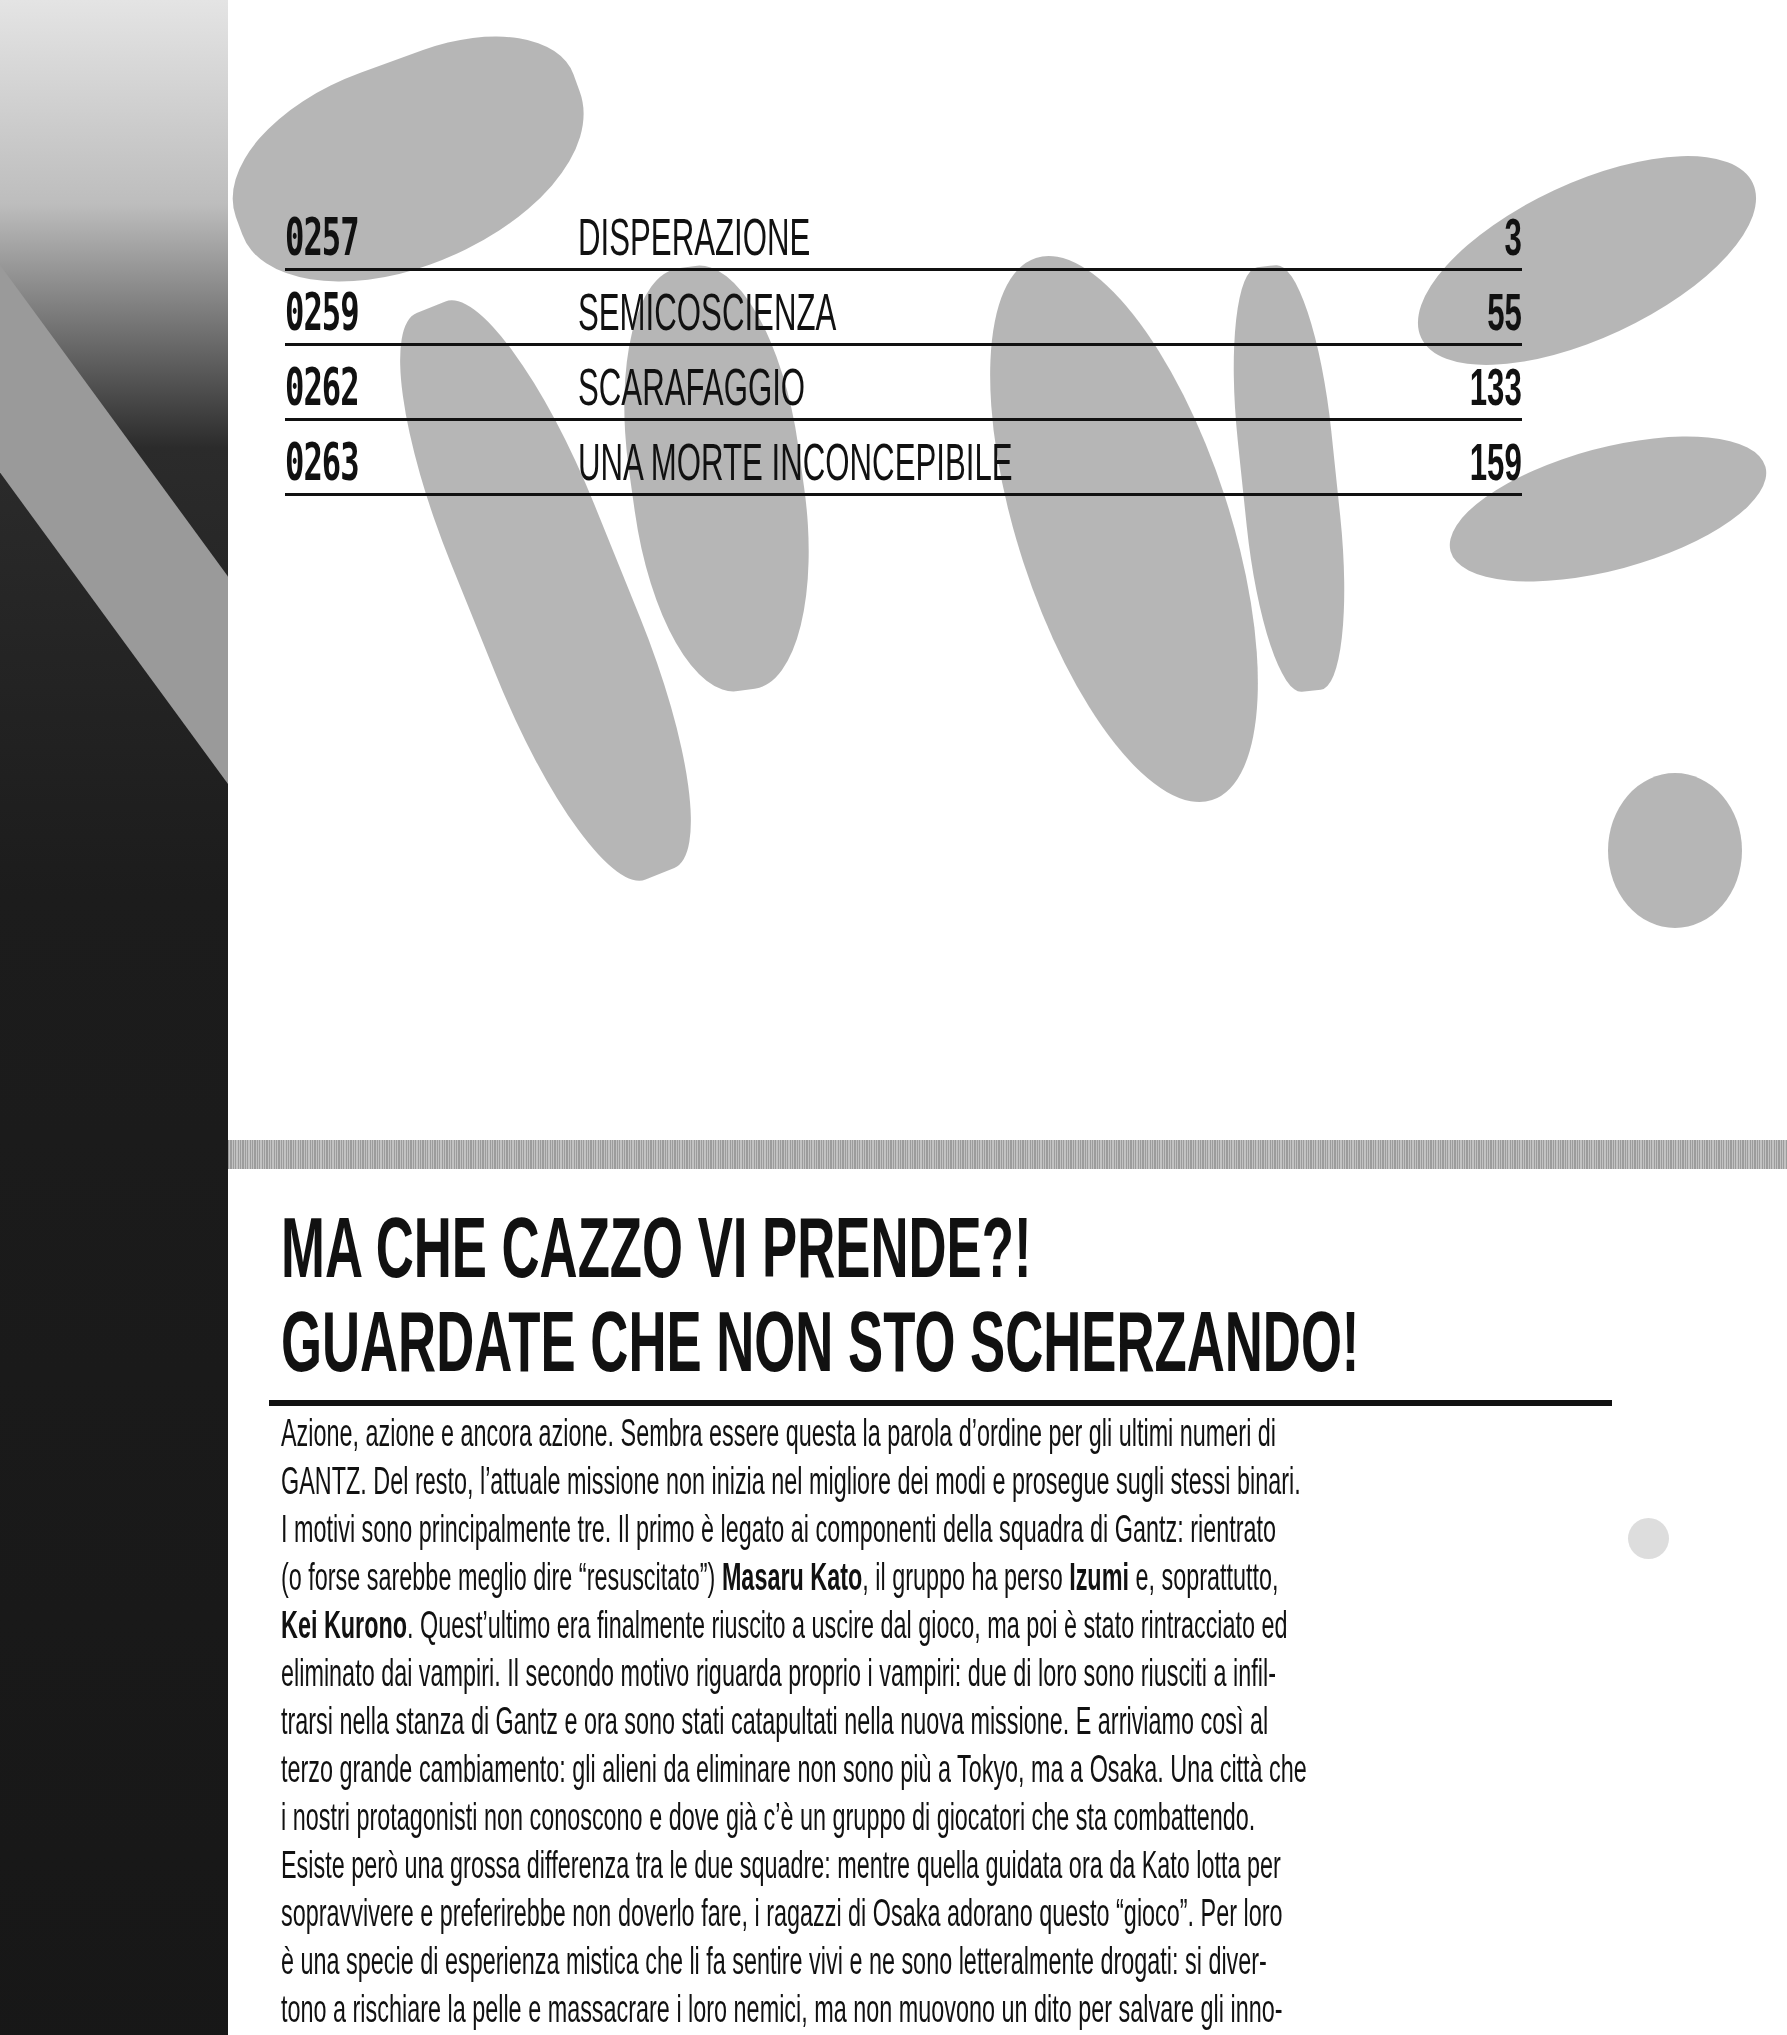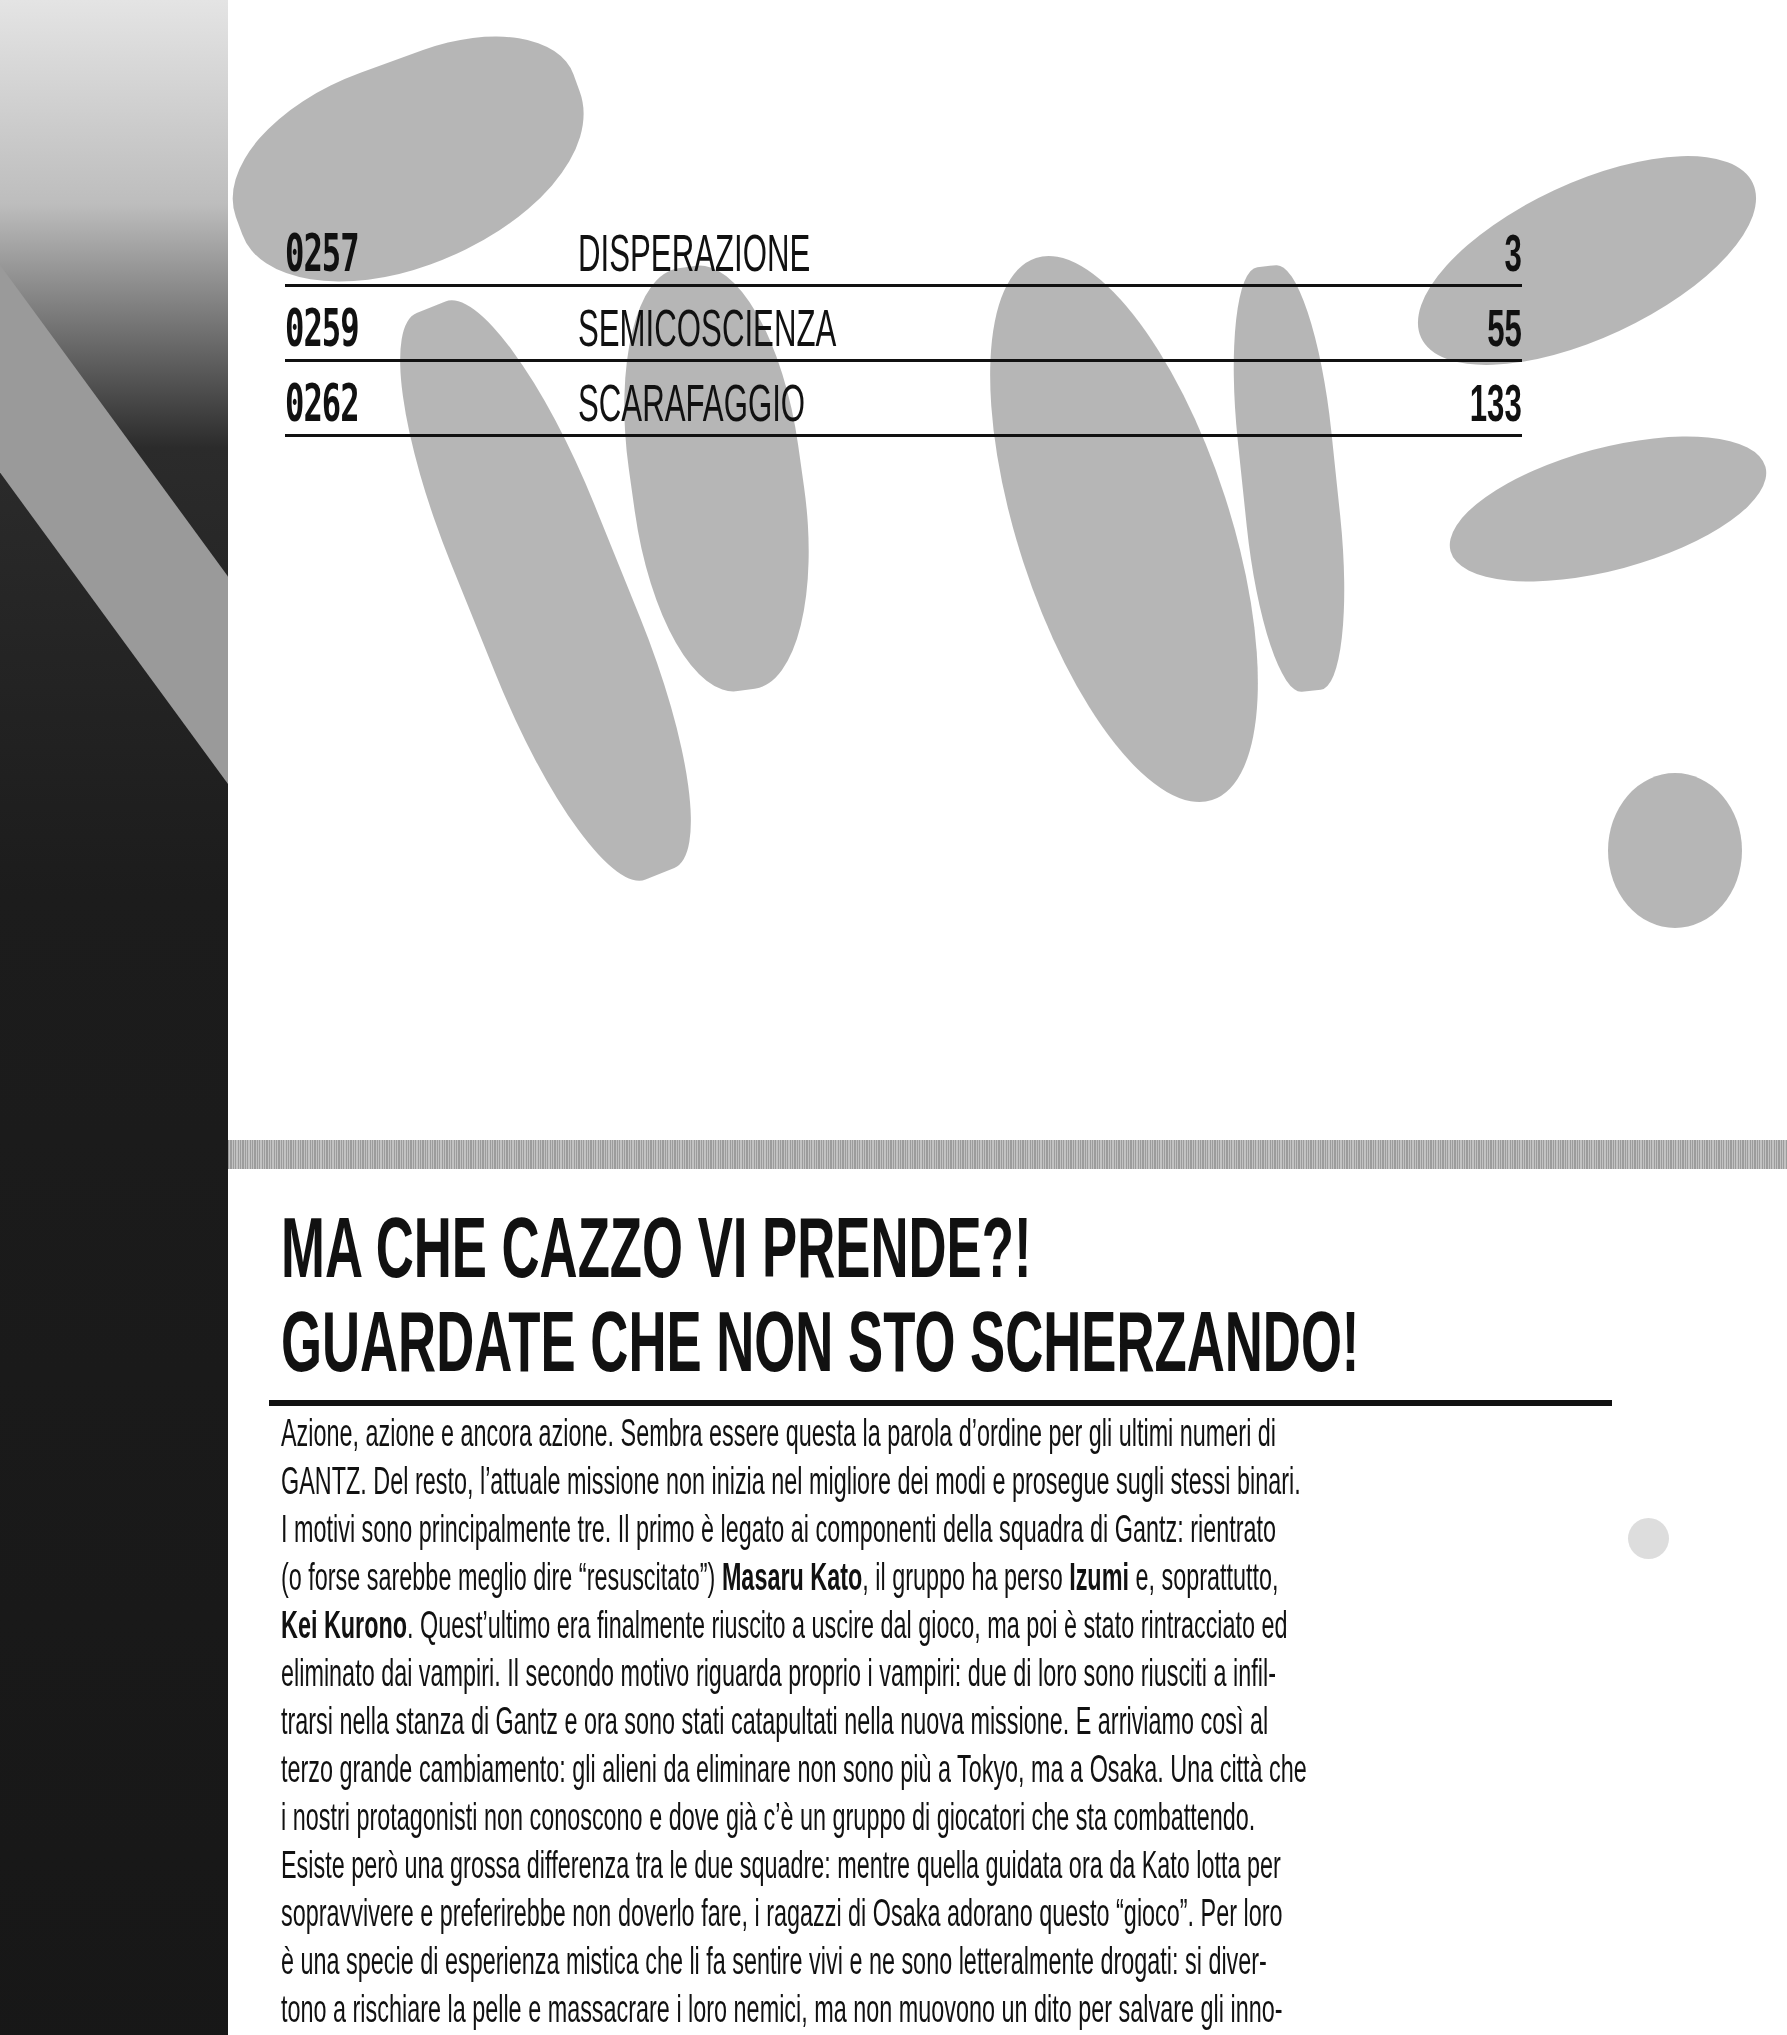--- a/index.html
+++ b/index.html
@@ -11,21 +11,21 @@
   .brush { position: absolute; background: #a9a9a9; opacity: 0.85; }
   .sidebar {
     position: absolute; left: 0; top: 0; width: 228px; height: 2575px;
     background: linear-gradient(to bottom, #e4e4e4 0px, #bdbdbd 204px, #2b2b2b 448px, #1c1c1c 896px, #151515 2575px);
   }
   .sidebar-stroke {
     position: absolute; left: 0; top: 265px; width: 228px; height: 692px;
     background: #9a9a9a; clip-path: polygon(0 0, 100% 45%, 100% 75%, 0 30%);
   }
   
-  .toc { position: absolute; left: 285px; top: 212px; width: 1237px; }
+  .toc { position: absolute; left: 285px; top: 196px; width: 1237px; }
   .toc-row {
     position: relative; height: 72px;
     border-bottom: 3.7px solid #111;
     display: flex; align-items: flex-end;
   }
   .toc-num {
     width: 293px; font-weight: bold; font-size: 52px; line-height: 61px;
     transform: scaleX(0.62); transform-origin: left bottom;
     font-family: "DejaVu Sans Mono", "Liberation Mono", monospace;
     letter-spacing: -1.6px;
@@ -83,20 +83,25 @@
   <div class="toc-row">
     <span class="toc-num">0259</span>
     <span class="toc-title">SEMICOSCIENZA</span>
     <span class="toc-page">55</span>
   </div>
   <div class="toc-row">
     <span class="toc-num">0262</span>
     <span class="toc-title">SCARAFAGGIO</span>
     <span class="toc-page">133</span>
   </div>
+  <div class="toc-row">
+    <span class="toc-num">0263</span>
+    <span class="toc-title">UNA MORTE INCONCEPIBILE</span>
+    <span class="toc-page">159</span>
+  </div>
 </div>
 
 <div class="gray-band"></div>
 
 <div class="article">
   <h1 class="headline">MA CHE CAZZO VI PRENDE?!</h1>
   <h1 class="headline">GUARDATE CHE NON STO SCHERZANDO!</h1>
   <div class="rule"></div>
   <div class="body" id="article-body">
       <span class="line"><span>Azione, azione e ancora azione. Sembra essere questa la parola d’ordine per gli ultimi numeri di</span></span>

